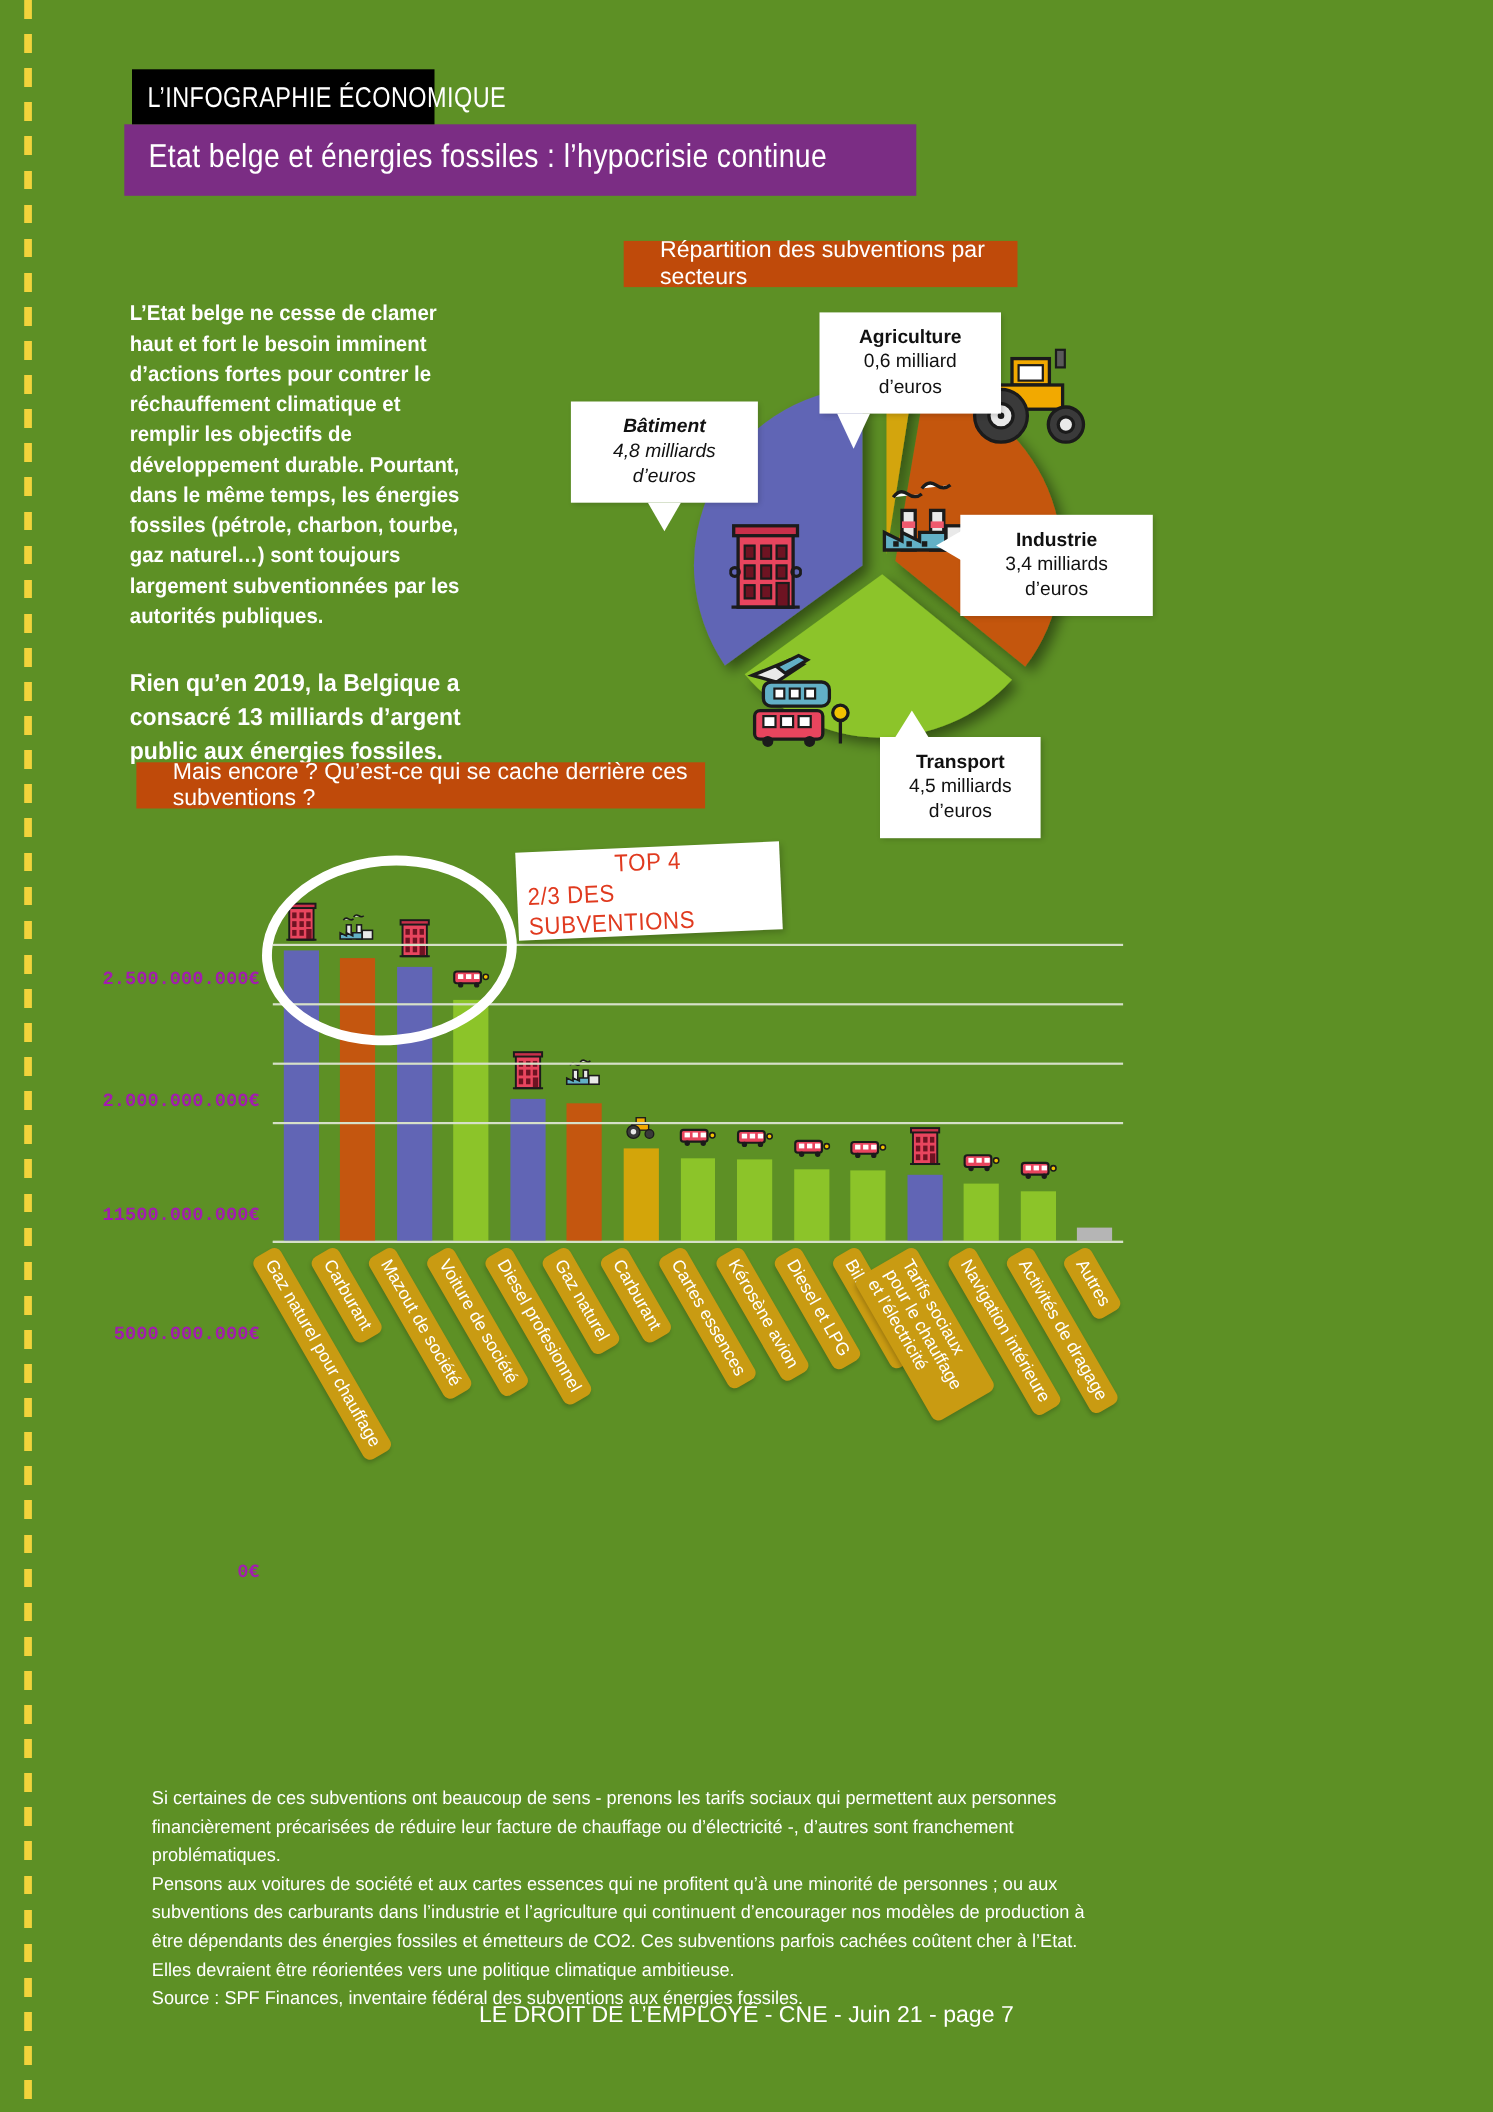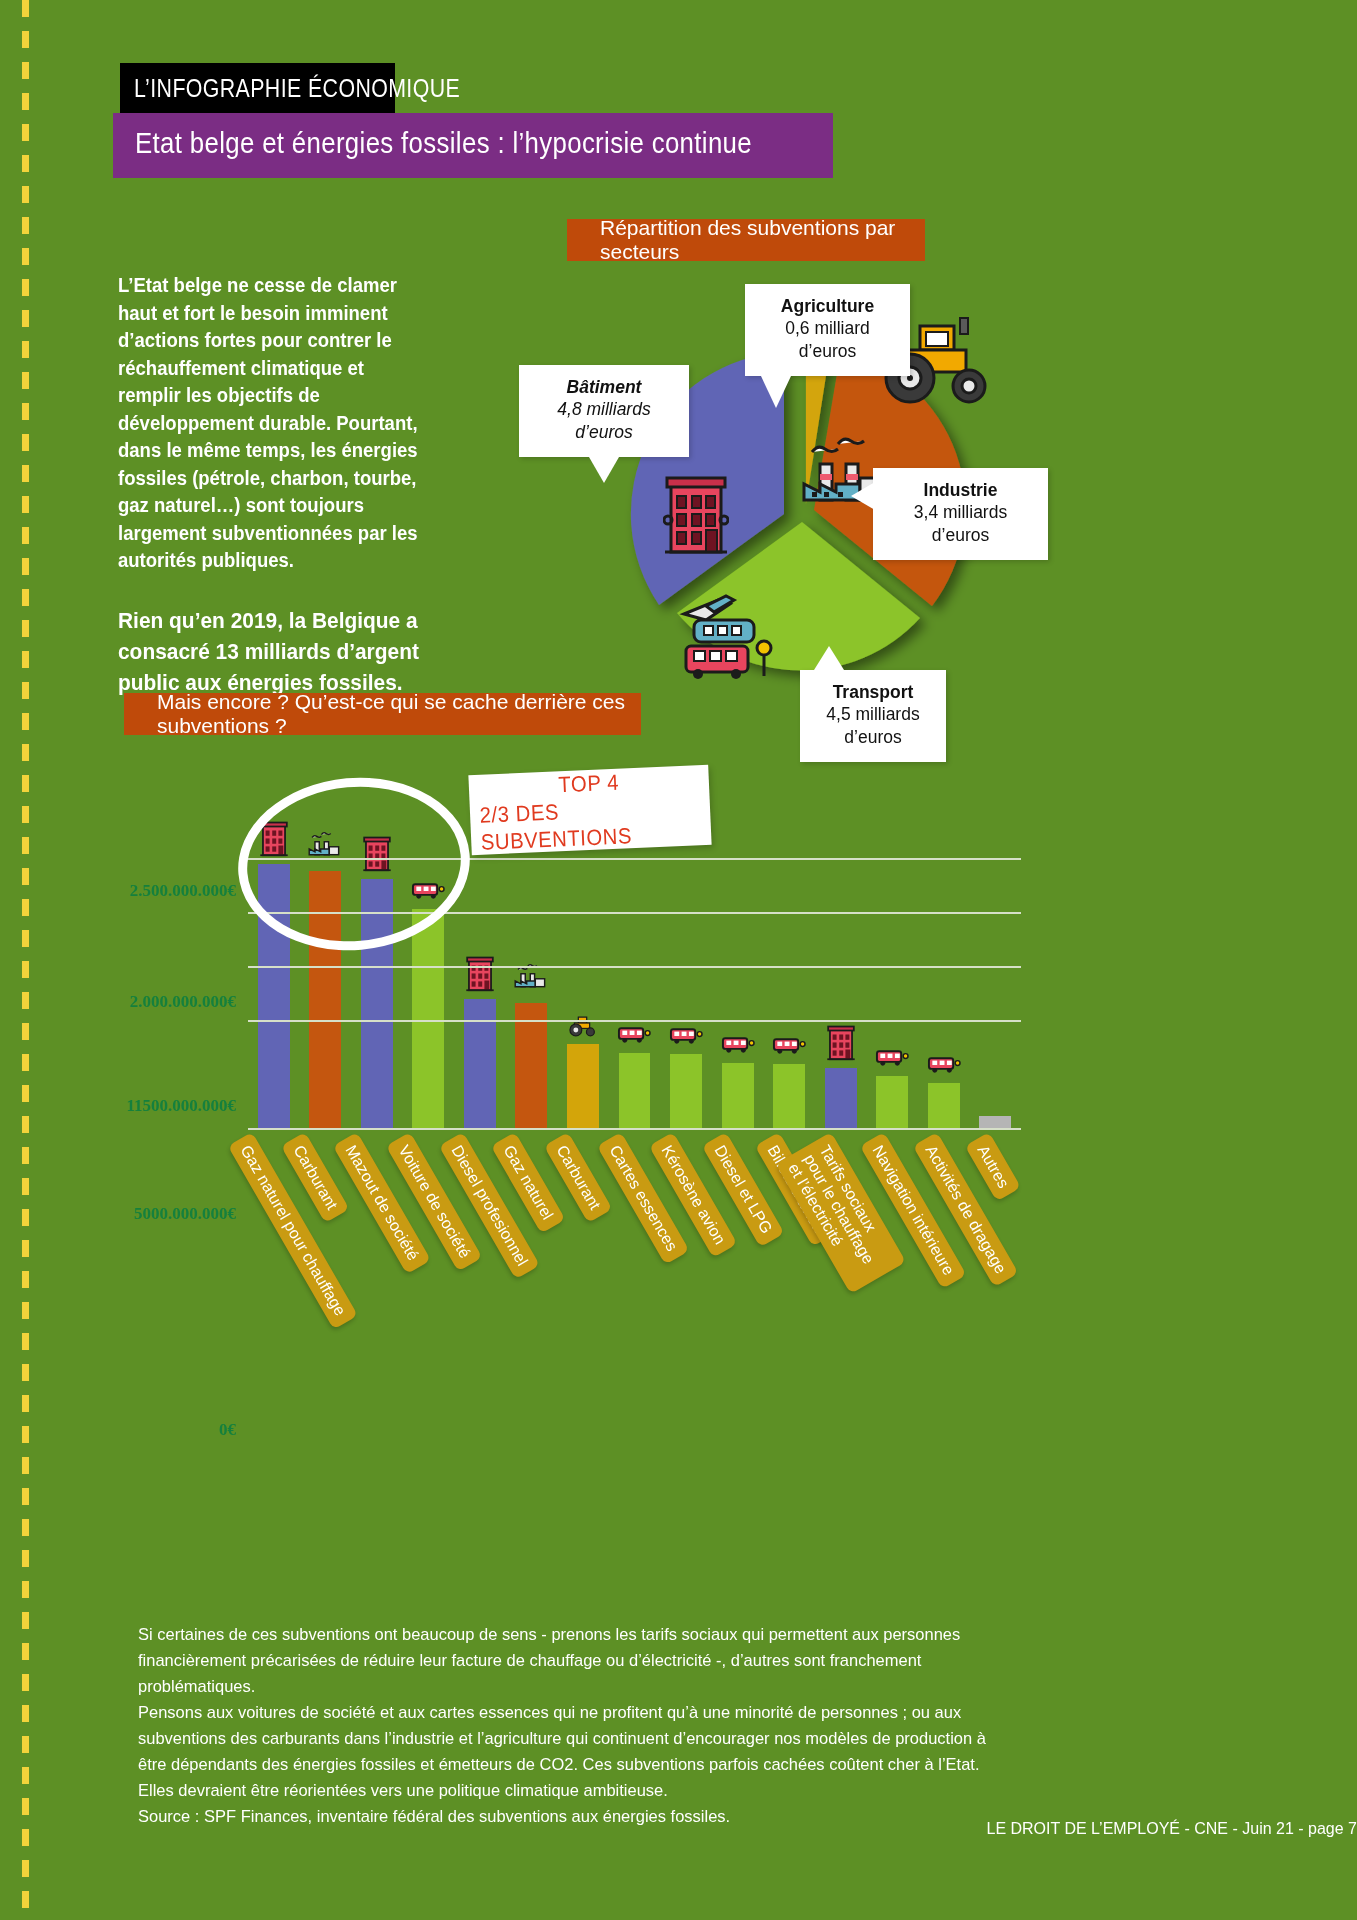--- a/index.html
+++ b/index.html
@@ -82,23 +82,23 @@
   #co-transport .ptr { top: -24px; left: 14px;
     border-top: none; border-bottom: 24px solid #fff; }
   
   .chart { position: absolute; left: 128px; top: 790px; width: 905px; height: 340px; }
   .plot {
     position: absolute; left: 120px; top: 36px; right: 12px; bottom: 0;
     border-bottom: 2px solid #cfd9c0;
   }
   .gridline { position: absolute; left: 0; right: 0; height: 2px; background: #d6e0c8; }
   .ytick {
-    position: absolute; right: 100%; margin-right: 12px; color: #15803d;
+    position: absolute; right: 100%; margin-right: 12px; color: #a21caf;
     font-size: 17px; white-space: nowrap; transform: translateY(-50%);
-    font-family: Liberation Serif, serif;
+    font-family: Liberation Mono, monospace;
     font-weight: 600;
   }
   .bars { position: absolute; left: 0; right: 0; bottom: 0; top: 0;
           display: flex; align-items: flex-end; }
   .bar-slot { flex: 1; display: flex; justify-content: center; align-items: flex-end;
               height: 100%; position: relative; }
   .bar { width: 62%; position: relative; }
   .bar-icon { position: absolute; bottom: 100%; left: 50%; transform: translateX(-50%);
               margin-bottom: 3px; }
   
@@ -128,22 +128,22 @@
     transform: scaleX(.92);
   }
   
   .footnote {
     position: absolute; left: 138px; top: 1622px; width: 900px;
     color: #fff; font-size: 17px; line-height: 26px;
     font-family: "Liberation Sans Narrow", "Liberation Sans", sans-serif;
     transform: scaleX(.97); transform-origin: left top;
   }
   .pagefoot {
-    position: absolute; left: 0; right: 0; top: 1820px; text-align: right;
-    color: #fff; font-size: 16px;
+    position: absolute; left: 0; right: 0; top: 1820px; text-align: center;
+    color: #fff; font-size: 21px;
     font-family: "Liberation Sans Narrow", "Liberation Sans", sans-serif;
   }
 </style>
 </head>
 <body>
 
 <div class="rail"></div>
 
 <div class="purple-banner"></div>
 <div class="black-tag">

